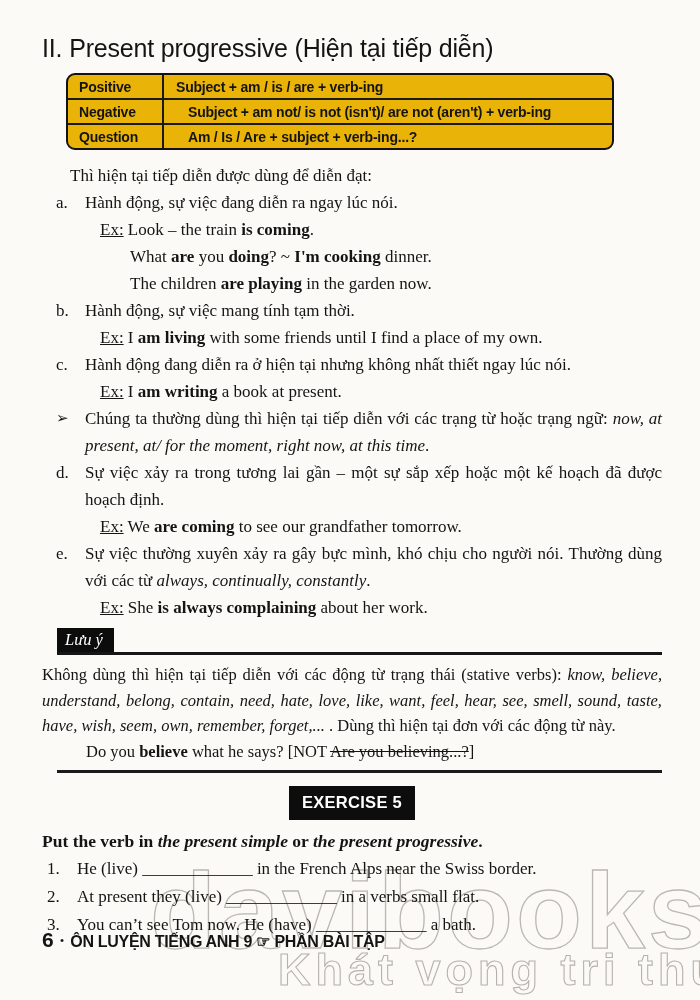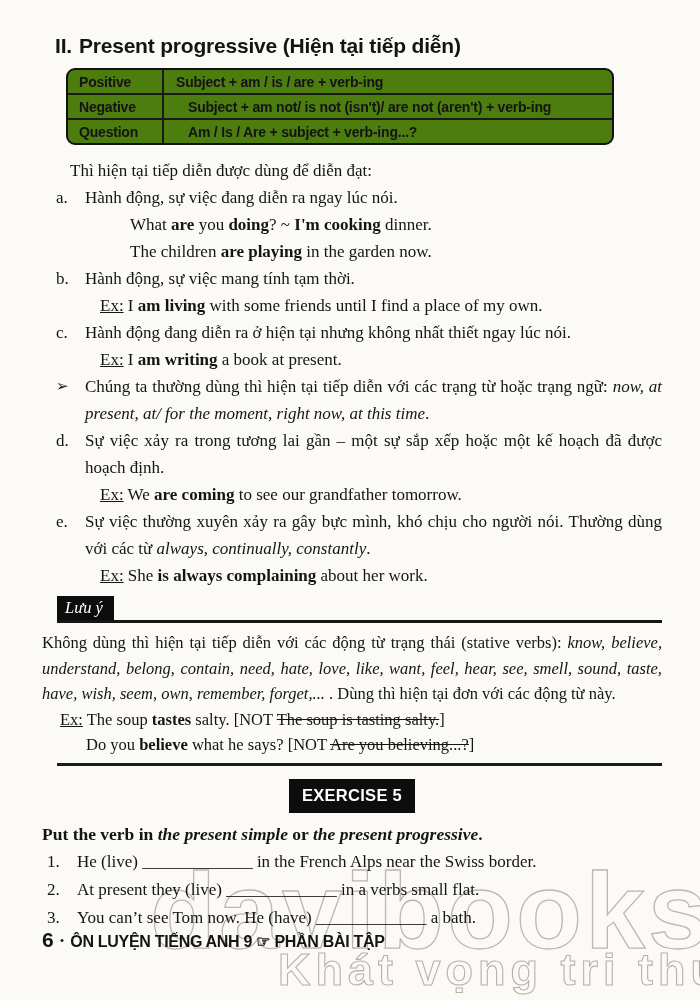--- a/index.html
+++ b/index.html
@@ -11,27 +11,27 @@
   }
   .page{position:absolute;inset:0;padding:34px 38px 0 42px;box-sizing:border-box;z-index:1;}
 
   
   .wm{position:absolute;z-index:0;pointer-events:none;font-family:"Liberation Sans",sans-serif;
       font-weight:700;color:transparent;-webkit-text-stroke:1.3px #bcb8b1;white-space:nowrap;}
   .wm1{left:150px;top:848px;font-size:108px;letter-spacing:3px;}
   .wm2{left:278px;top:944px;font-size:45px;letter-spacing:5px;-webkit-text-stroke:1.1px #b7b3ac;}
 
   
-  .title-row{font-family:"Liberation Sans",sans-serif;font-weight:700;font-size:21px;
-             margin-left:13px;letter-spacing:-0.2px;}
+  .title-row{font-family:"Liberation Sans",sans-serif;font-weight:400;font-size:25px;
+             letter-spacing:-0.2px;}
   .title-row .num{margin-right:7px;}
 
   
   .gtable{margin:10px 0 0 24px;width:544px;border:2.5px solid #121212;border-radius:9px;
-          background:#4d7c0f;font-family:"Liberation Sans",sans-serif;font-weight:700;
+          background:#eab308;font-family:"Liberation Sans",sans-serif;font-weight:700;
           font-size:14px;letter-spacing:-0.2px;overflow:hidden;}
   .gtable .trow{display:flex;align-items:stretch;height:23px;}
   .gtable .trow + .trow{border-top:2px solid #1a1a1a;gap:12px;}
   .gtable .tlabel{width:96px;flex:0 0 96px;border-right:2px solid #1a1a1a;
                   display:flex;align-items:center;padding-left:11px;box-sizing:border-box;}
   .gtable .tformula{flex:1;display:flex;align-items:center;padding-left:12px;}
 
   
   .content{font-size:17px;line-height:27px;}
   .intro{margin:12px 0 0 28px;}
@@ -101,20 +101,21 @@
     </div>
   </div>
 
   <div class="content">
     <div class="intro">Thì hiện tại tiếp diễn được dùng để diễn đạt:</div>
 
     <div class="item">
       <span class="ilabel">a.</span>
       <div class="ibody">
         <div class="jtext"><span>Hành động, sự việc đang diễn ra ngay lúc nói.</span></div>
+        <div class="exline"><span class="u">Ex:</span><span> Look – the train </span><span class="b">is coming</span><span>.</span></div>
         <div class="excont"><span>What </span><span class="b">are</span><span> you </span><span class="b">doing</span><span>? ~ </span><span class="b">I'm cooking</span><span> dinner.</span></div>
         <div class="excont"><span>The children </span><span class="b">are playing</span><span> in the garden now.</span></div>
       </div>
     </div>
 
     <div class="item">
       <span class="ilabel">b.</span>
       <div class="ibody">
         <div class="jtext"><span>Hành động, sự việc mang tính tạm thời.</span></div>
         <div class="exline"><span class="u">Ex:</span><span> I </span><span class="b">am living</span><span> with some friends until I find a place of my own.</span></div>
@@ -149,21 +150,20 @@
       <div class="ibody">
         <div class="jtext"><span>Sự việc thường xuyên xảy ra gây bực mình, khó chịu cho người nói. Thường dùng với các từ </span><span class="i">always, continually, constantly</span><span>.</span></div>
         <div class="exline"><span class="u">Ex:</span><span> She </span><span class="b">is always complaining</span><span> about her work.</span></div>
       </div>
     </div>
 
     <div class="note-head">
       <span class="note-badge">Lưu ý</span>
     </div>
     <div class="note-body"><span>Không dùng thì hiện tại tiếp diễn với các động từ trạng thái (stative verbs): </span><span class="i">know, believe, understand, belong, contain, need, hate, love, like, want, feel, hear, see, smell, sound, taste, have, wish, seem, own, remember, forget,...</span><span> . Dùng thì hiện tại đơn với các động từ này.</span></div>
-    <div class="note-ex1"><span class="u">Ex:</span><span> The soup </span><span class="b">tastes</span><span> salty. [NOT </span><span class="st">The soup is tasting salty.</span><span>]</span></div>
     <div class="note-ex2"><span>Do you </span><span class="b">believe</span><span> what he says? [NOT </span><span class="st">Are you believing...?</span><span>]</span></div>
     <div class="note-rule"></div>
 
     <div class="ex-badge-row">
       <span class="ex-badge">EXERCISE 5</span>
     </div>
     <div class="ex-instruction"><span class="b">Put the verb in </span><span class="b i">the present simple</span><span class="b"> or </span><span class="b i">the present progressive</span><span class="b">.</span></div>
 
     <div class="ex-item">
       <span class="ex-num">1.</span>

